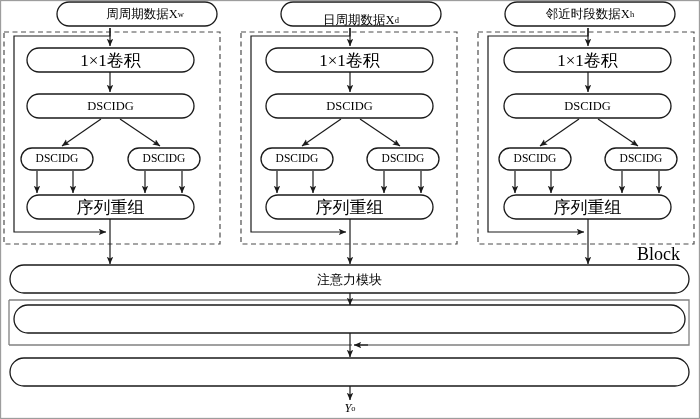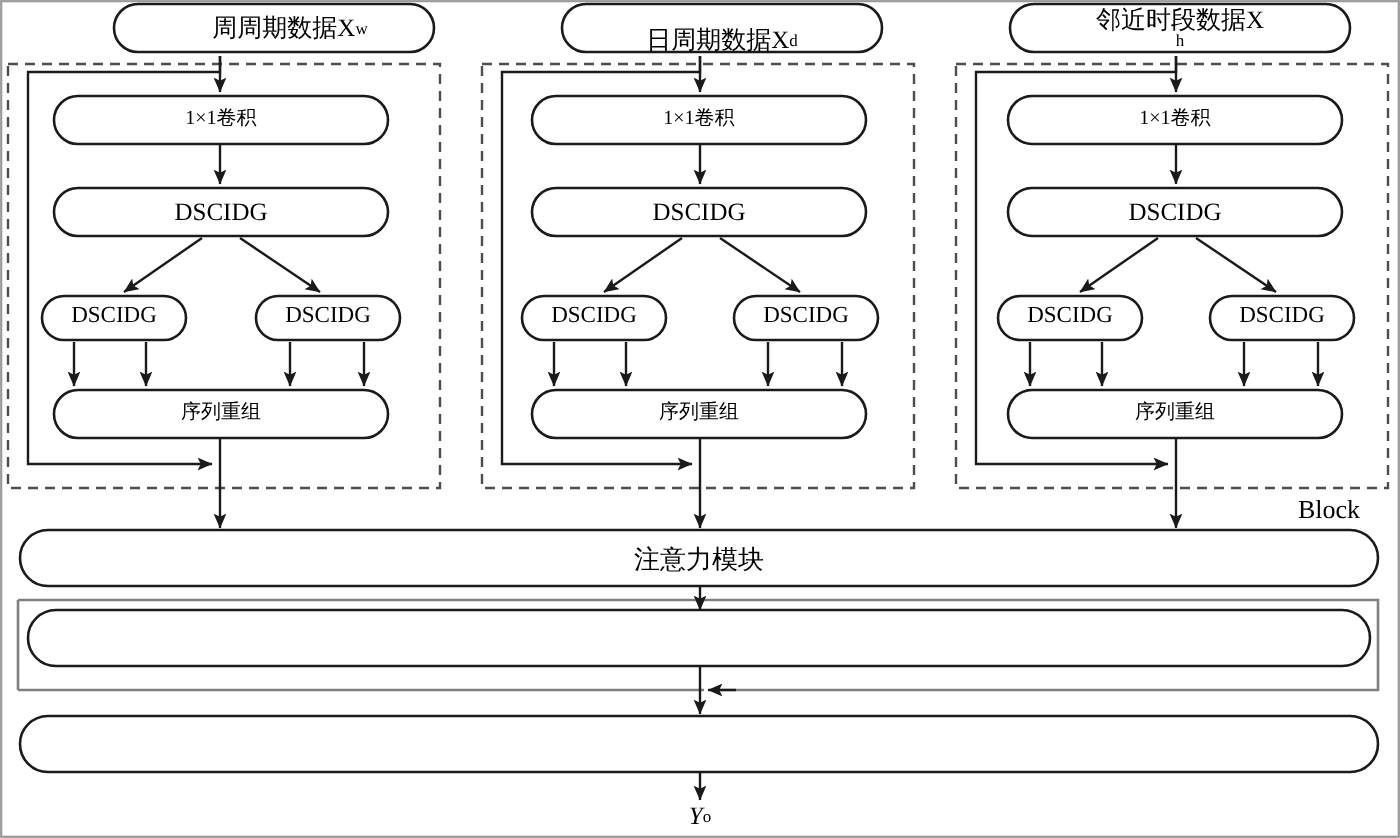--- a/index.html
+++ b/index.html
@@ -26,25 +26,25 @@
     display: flex;
     align-items: center;
     justify-content: center;
     text-align: center;
     color: #000000;
     white-space: nowrap;
     pointer-events: none;
     line-height: 1;
   }
   .lbl-input   { font-size: 12.5px; }
-  .lbl-stage   { font-size: 10px; }
+  .lbl-stage   { font-size: 17px; }
   .lbl-dscidg  { font-size: 12.5px; }
   .lbl-small   { font-size: 11.5px; }
   .lbl-bar     { font-size: 13px; }
-  .lbl-block   { font-size: 13px; }
+  .lbl-block   { font-size: 18px; }
   .lbl-out     { font-size: 12.5px; font-style: italic; }
   sub {
     font-size: 0.68em;
     vertical-align: -0.22em;
     font-style: normal;
   }
   .ital { font-style: italic; }
 </style>
 </head>
 <body>
@@ -168,21 +168,21 @@
   <div class="node-label lbl-input" style="left:281px;top:2px;width:160px;height:36px;">
     <span>日周期数据X</span>
       <sub>d</sub>
   </div>
   <div class="node-label lbl-stage" style="left:266px;top:48px;width:167px;height:24px;">1×1卷积</div>
   <div class="node-label lbl-dscidg" style="left:266px;top:94px;width:167px;height:24px;">DSCIDG</div>
   <div class="node-label lbl-small" style="left:261px;top:148px;width:72px;height:22px;">DSCIDG</div>
   <div class="node-label lbl-small" style="left:367px;top:148px;width:72px;height:22px;">DSCIDG</div>
   <div class="node-label lbl-stage" style="left:266px;top:195px;width:167px;height:24px;">序列重组</div>
 
-  <div class="node-label lbl-input" style="left:505px;top:2px;width:170px;height:24px;flex-direction:column;">
+  <div class="node-label lbl-input" style="left:505px;top:2px;width:170px;height:24px;">
     <span>邻近时段数据X</span>
       <sub>h</sub>
   </div>
   <div class="node-label lbl-stage" style="left:504px;top:48px;width:167px;height:24px;">1×1卷积</div>
   <div class="node-label lbl-dscidg" style="left:504px;top:94px;width:167px;height:24px;">DSCIDG</div>
   <div class="node-label lbl-small" style="left:499px;top:148px;width:72px;height:22px;">DSCIDG</div>
   <div class="node-label lbl-small" style="left:605px;top:148px;width:72px;height:22px;">DSCIDG</div>
   <div class="node-label lbl-stage" style="left:504px;top:195px;width:167px;height:24px;">序列重组</div>
 
   <div class="node-label lbl-block" style="left:620px;top:246px;width:60px;height:16px;justify-content:flex-end;">Block</div>

